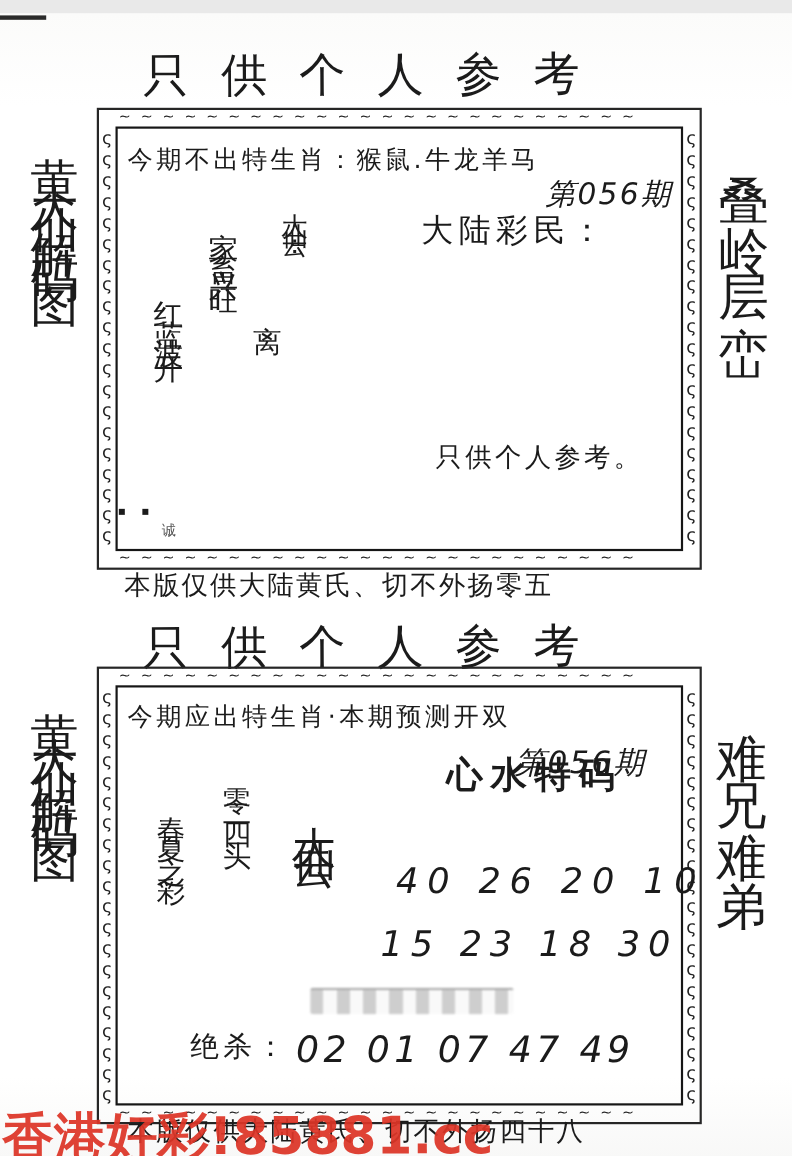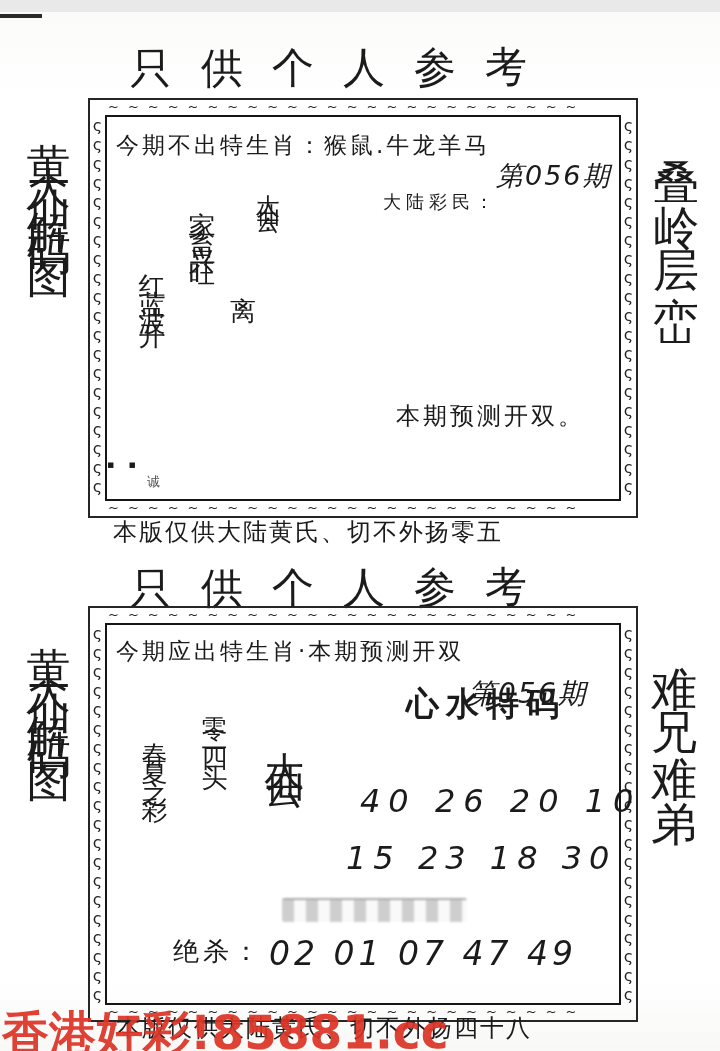--- a/index.html
+++ b/index.html
@@ -64,31 +64,31 @@
     <div class="sq-h sq-bot">~~~~~~~~~~~~~~~~~~~~~~~~</div>
     <div class="sq-v sq-left">ςςςςςςςςςςςςςςςςςςςς</div>
     <div class="sq-v sq-right">ςςςςςςςςςςςςςςςςςςςς</div>
     <div class="frame-inner"></div>
   </div>
 
   <div class="abs zline hand" style="left:116px;top:118px;">今期不出特生肖：猴鼠.牛龙羊马</div>
 
   <div class="abs issue hand" style="left:496px;top:146px;">第056期</div>
 
-  <div class="abs hand" style="left:383px;top:178px;font-size:18px;letter-spacing:5px;">大陆彩民：</div>
+  <div class="abs hand" style="left:383px;top:178px;font-size:29px;letter-spacing:5px;">大陆彩民：</div>
 
   <div class="abs vcol hand" style="left:252px;top:163px;font-size:24px;letter-spacing:10px;">大仙云：</div>
 
   <div class="abs hand" style="left:230px;top:282px;font-size:26px;">离</div>
 
   <div class="abs vcol hand" style="left:184px;top:178px;font-size:27px;letter-spacing:17px;">家畜兴旺</div>
 
   <div class="abs vcol hand" style="left:134px;top:240px;font-size:27px;letter-spacing:17px;">红蓝波开</div>
 
-  <div class="abs hand" style="left:396px;top:388px;font-size:24px;letter-spacing:3px;">本期预测开双。</div>
+  <div class="abs hand" style="left:396px;top:388px;font-size:24px;letter-spacing:3px;">只供个人参考。</div>
 
   <div class="abs dots" style="left:107px;top:446px;">▪▪</div>
 
   <div class="abs seal" style="left:147px;top:461px;">诚</div>
 
   <div class="abs footerline hand" style="left:113px;top:504px;">本版仅供大陆黄氏、切不外扬零五</div>
 
   <div class="abs page-title hand" style="left:130px;top:548px;">只供个人参考</div>
 
   <div class="frame" style="left:88px;top:594px;width:546px;height:412px;">

